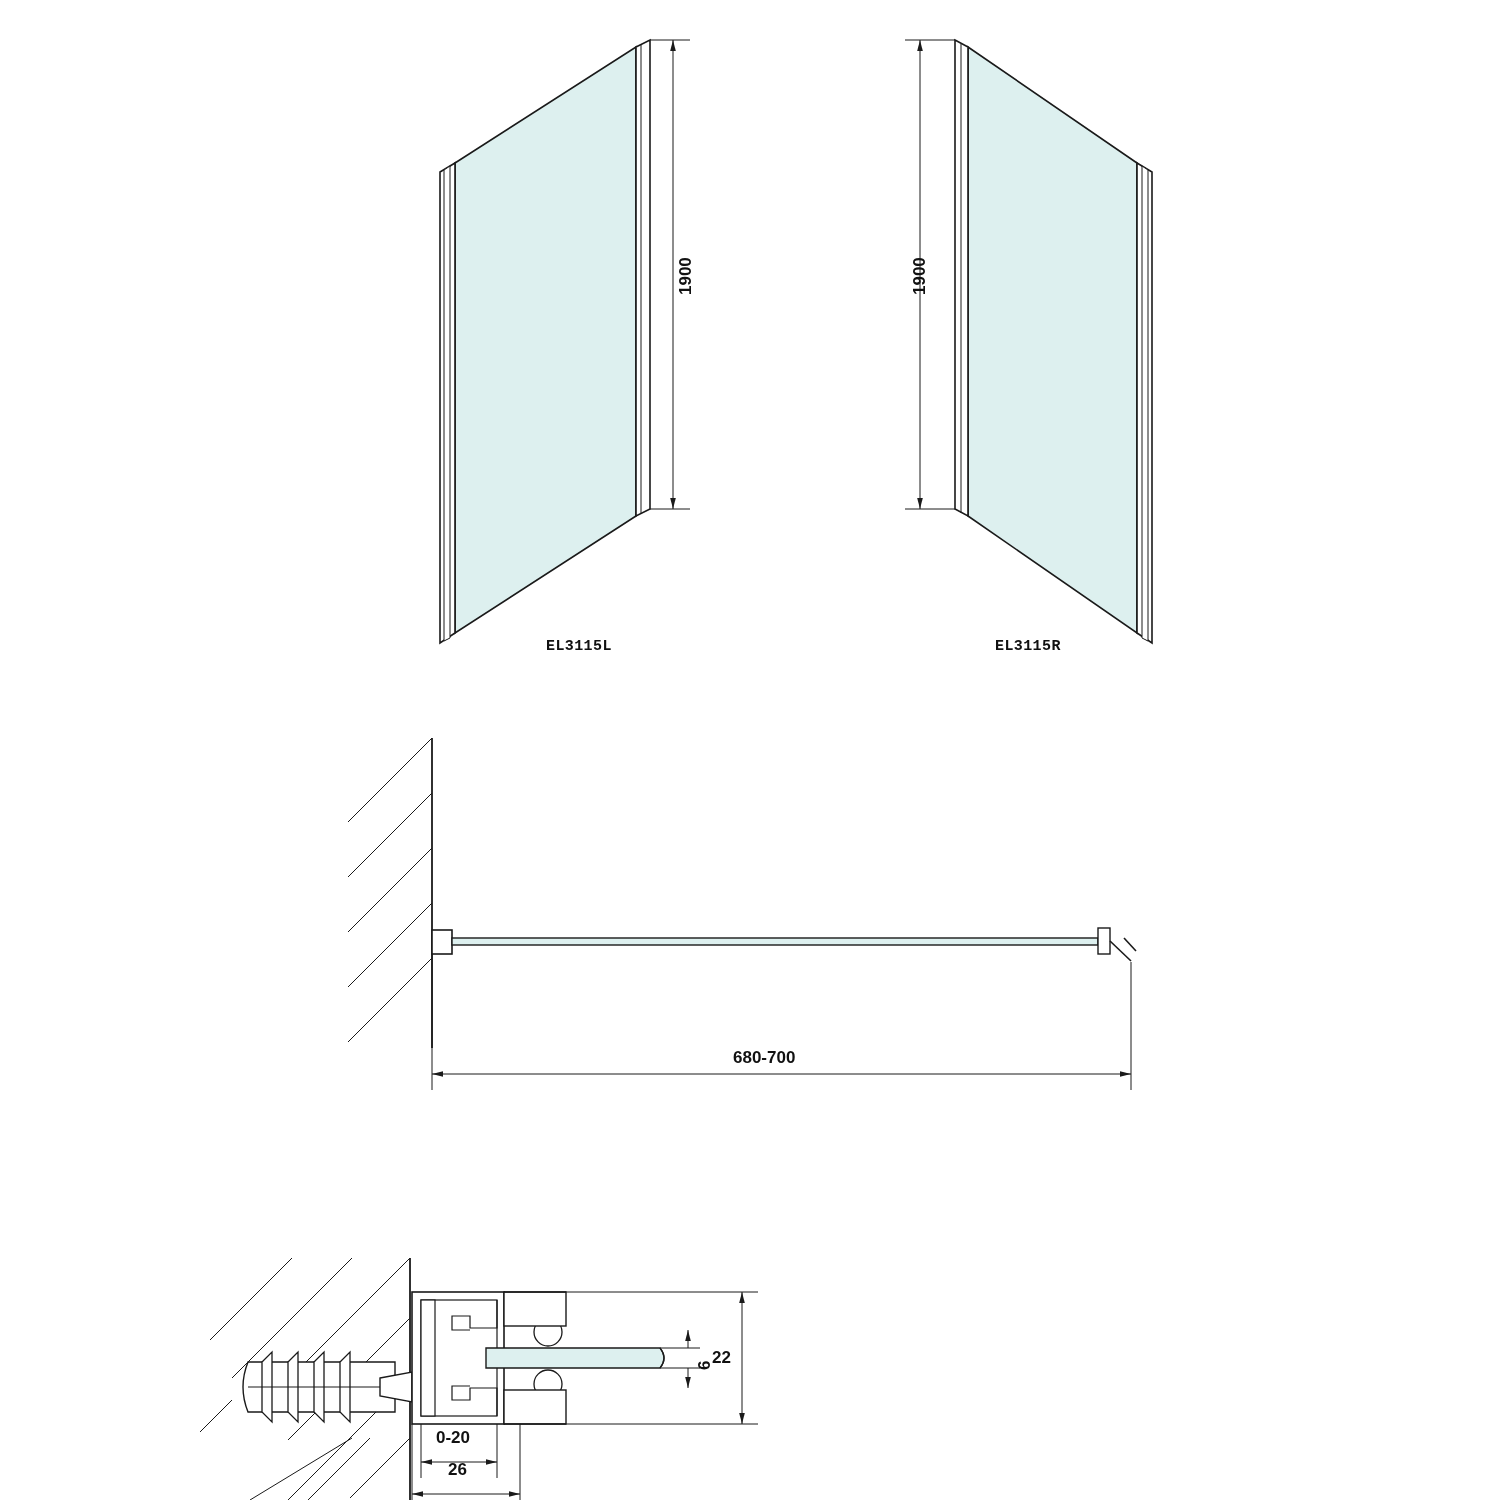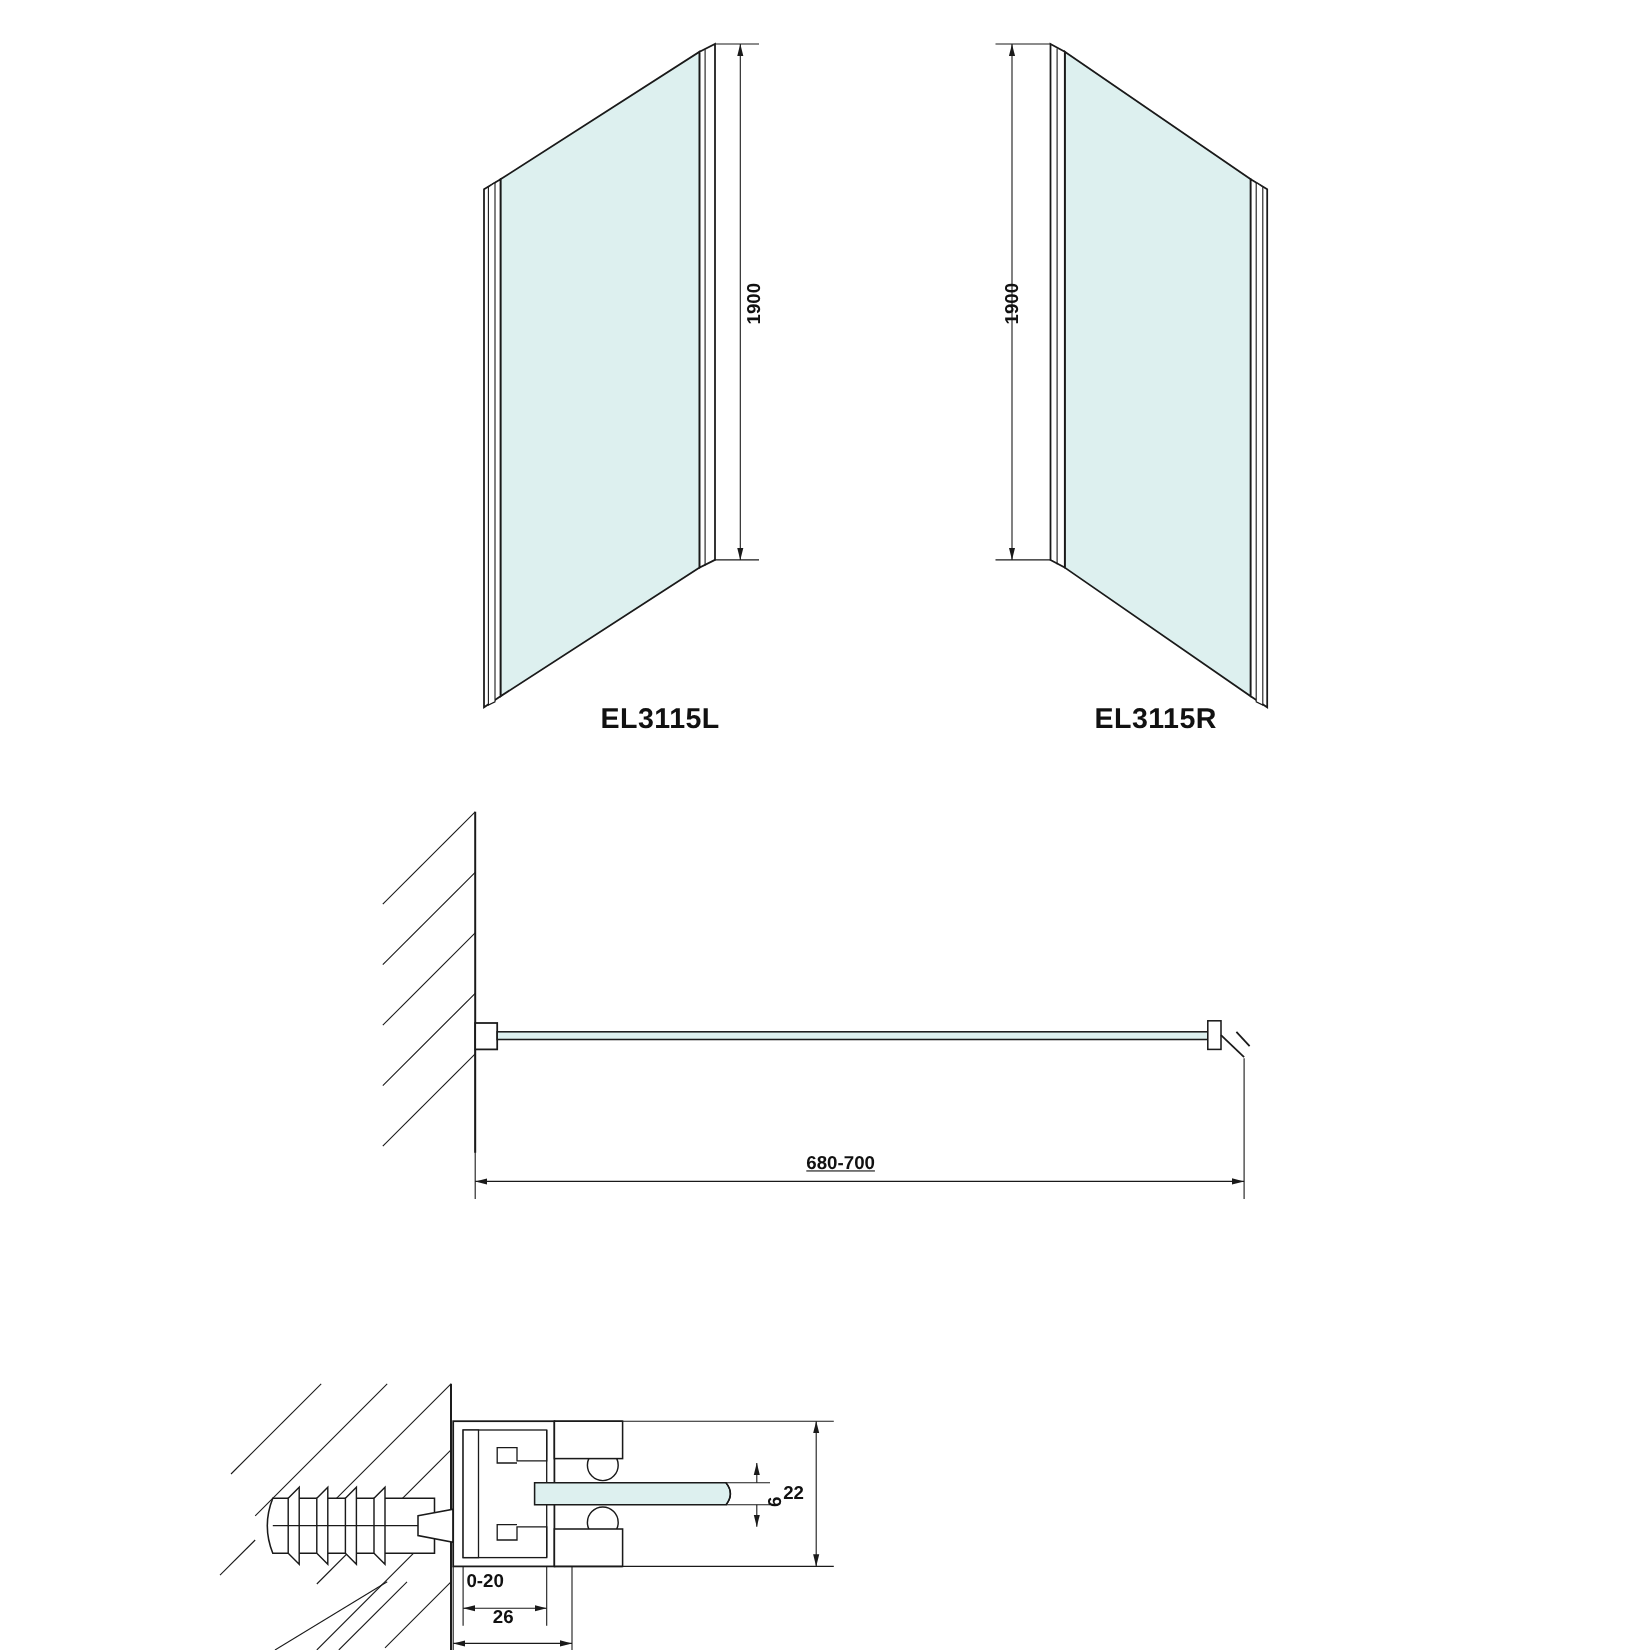--- a/index.html
+++ b/index.html
@@ -28,22 +28,22 @@
     font-weight: bold;
     color: #111111;
     white-space: nowrap;
   }
   .dim.vert {
     transform-origin: 0 0;
     transform: rotate(-90deg);
   }
   .partname {
     position: absolute;
-    font-family: Liberation Sans, sans-serif;
-    font-size: 26px;
+    font-family: Liberation Mono, monospace;
+    font-size: 15px;
     font-weight: bold;
     color: #111111;
     letter-spacing: 0.4px;
     white-space: nowrap;
   }
 </style>
 </head>
 <body>
 
 <svg id="sheet" viewBox="0 0 1500 1500" xmlns="http://www.w3.org/2000/svg">
@@ -177,21 +177,21 @@
 </svg>
 
 <div class="partname" style="left:546px; top:638px;">EL3115L</div>
 
 <div class="partname" style="left:963px; top:638px;margin-left:32px;">EL3115R</div>
 
 <div class="dim vert" style="left:676px; top:295px;">1900</div>
 
 <div class="dim vert" style="left:910px; top:295px;">1900</div>
 
-<div class="dim" style="left:733px; top:1048px;text-decoration:underline;">680-700</div>
+<div class="dim" style="left:733px; top:1048px;">680-700</div>
 
 <div class="dim vert" style="left:695px; top:1370px;">6</div>
 
 <div class="dim" style="left:700px; top:1348px;margin-left:12px;">22</div>
 
-<div class="dim" style="left:424px; top:1428px;text-align:center;">0-20</div>
+<div class="dim" style="left:436px; top:1428px;text-align:center;">0-20</div>
 
 <div class="dim" style="left:448px; top:1460px;">26</div>
 
 </body></html>

